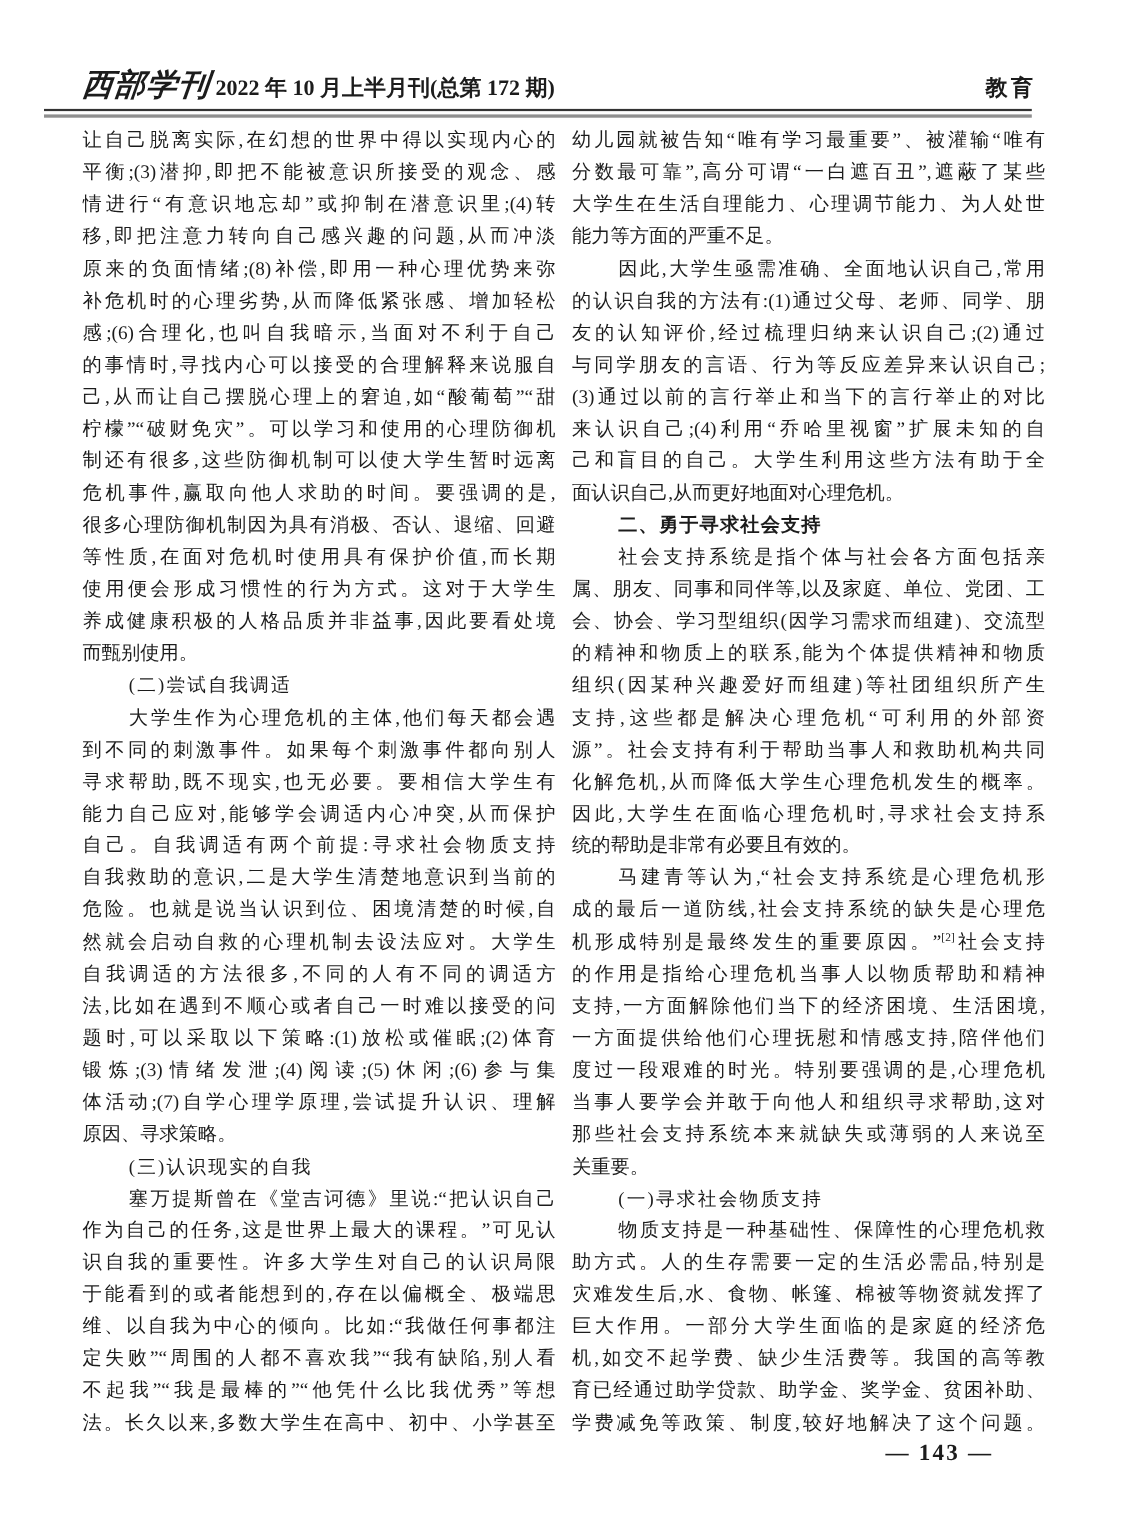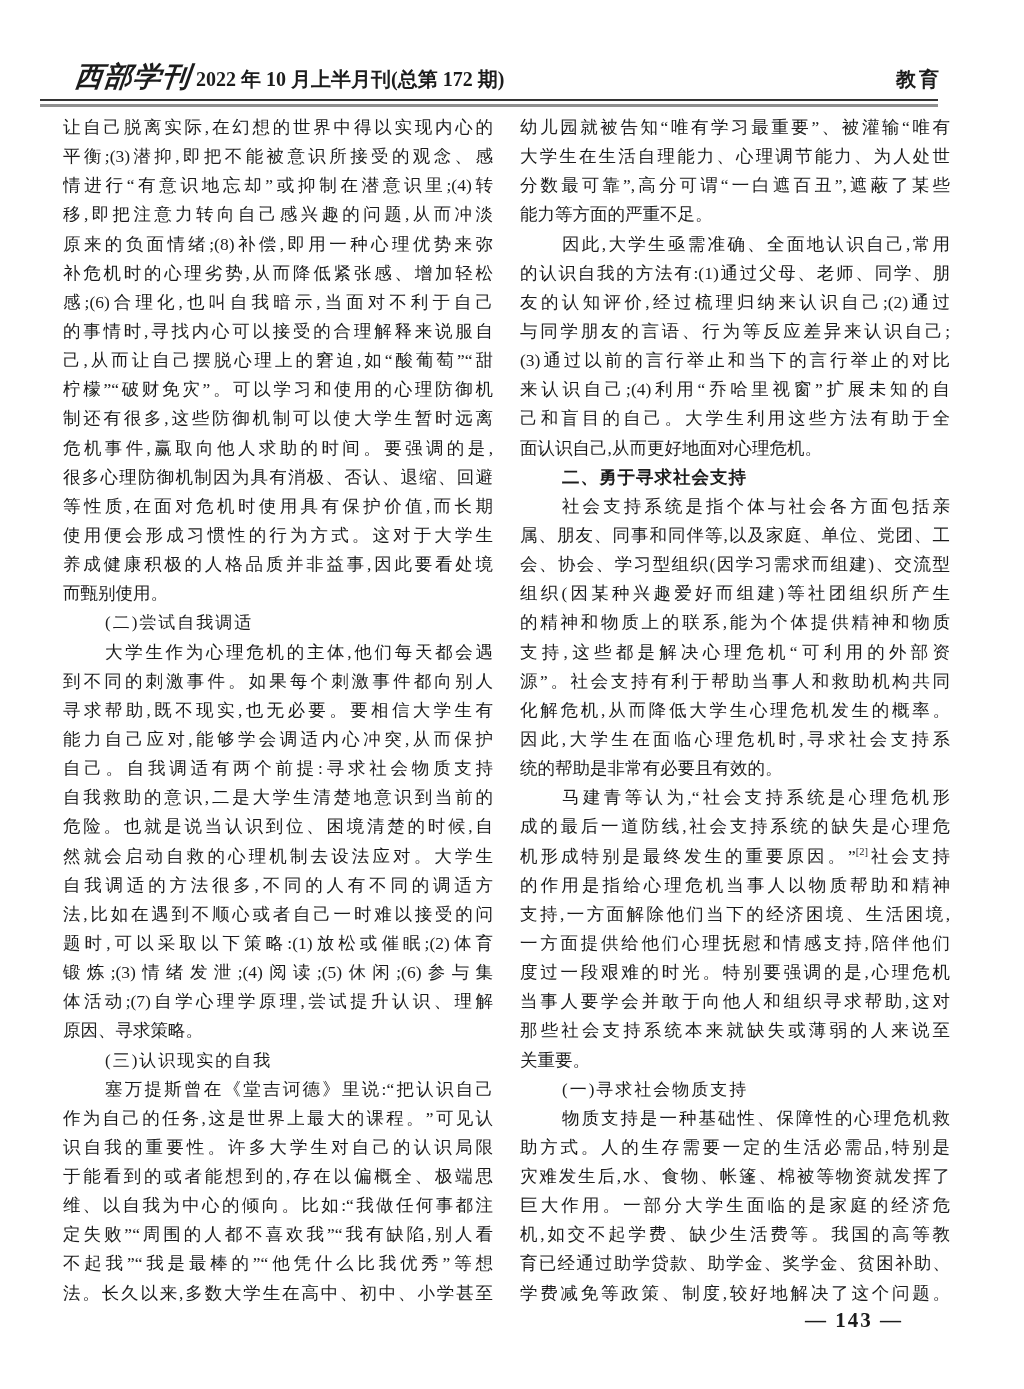--- a/index.html
+++ b/index.html
@@ -20,21 +20,21 @@
     position:absolute;right:8px;top:8px;
     font-family:"Liberation Sans","DejaVu Sans",sans-serif;
     font-weight:600;font-size:20px;letter-spacing:3px;
   }
   .rule{
     position:absolute;left:40px;top:99px;width:898px;height:3px;
     border-top:2px solid #333333;border-bottom:3px solid #8f8f8f;
   }
   
   .col{position:absolute;top:113px;width:430px;font-size:17.5px;}
-  .col-l{left:63px;}
+  .col-l{left:75px;}
   .col-r{left:520px;}
   .line{
     height:29.15px;line-height:29.15px;
     text-align:justify;text-align-last:justify;
     overflow:hidden;
   }
   .line[data-y="e"]{text-align-last:left;}
   .line[data-y="bi"]{text-indent:42px;}
   .line[data-y="sh"]{
     text-align-last:left;text-indent:42px;
@@ -103,37 +103,37 @@
       <div class="line" data-y="b"><span>识自我的重要性。许多大学生对自己的认识局限</span><sup class="ref"></sup><span></span></div>
       <div class="line" data-y="b"><span>于能看到的或者能想到的,存在以偏概全、极端思</span><sup class="ref"></sup><span></span></div>
       <div class="line" data-y="b"><span>维、以自我为中心的倾向。比如:“我做任何事都注</span><sup class="ref"></sup><span></span></div>
       <div class="line" data-y="b"><span>定失败”“周围的人都不喜欢我”“我有缺陷,别人看</span><sup class="ref"></sup><span></span></div>
       <div class="line" data-y="b"><span>不起我”“我是最棒的”“他凭什么比我优秀”等想</span><sup class="ref"></sup><span></span></div>
       <div class="line" data-y="b"><span>法。长久以来,多数大学生在高中、初中、小学甚至</span><sup class="ref"></sup><span></span></div>
     </div>
 
   <div class="col col-r">
       <div class="line" data-y="b"><span>幼儿园就被告知“唯有学习最重要”、被灌输“唯有</span><sup class="ref"></sup><span></span></div>
+      <div class="line" data-y="b"><span>分数最可靠”,高分可谓“一白遮百丑”,遮蔽了某些</span><sup class="ref"></sup><span></span></div>
       <div class="line" data-y="b"><span>大学生在生活自理能力、心理调节能力、为人处世</span><sup class="ref"></sup><span></span></div>
-      <div class="line" data-y="b"><span>分数最可靠”,高分可谓“一白遮百丑”,遮蔽了某些</span><sup class="ref"></sup><span></span></div>
       <div class="line" data-y="e"><span>能力等方面的严重不足。</span><sup class="ref"></sup><span></span></div>
       <div class="line" data-y="bi"><span>因此,大学生亟需准确、全面地认识自己,常用</span><sup class="ref"></sup><span></span></div>
       <div class="line" data-y="b"><span>的认识自我的方法有:(1)通过父母、老师、同学、朋</span><sup class="ref"></sup><span></span></div>
       <div class="line" data-y="b"><span>友的认知评价,经过梳理归纳来认识自己;(2)通过</span><sup class="ref"></sup><span></span></div>
       <div class="line" data-y="b"><span>与同学朋友的言语、行为等反应差异来认识自己;</span><sup class="ref"></sup><span></span></div>
       <div class="line" data-y="b"><span>(3)通过以前的言行举止和当下的言行举止的对比</span><sup class="ref"></sup><span></span></div>
       <div class="line" data-y="b"><span>来认识自己;(4)利用“乔哈里视窗”扩展未知的自</span><sup class="ref"></sup><span></span></div>
       <div class="line" data-y="b"><span>己和盲目的自己。大学生利用这些方法有助于全</span><sup class="ref"></sup><span></span></div>
       <div class="line" data-y="e"><span>面认识自己,从而更好地面对心理危机。</span><sup class="ref"></sup><span></span></div>
       <div class="line" data-y="h"><span>二、勇于寻求社会支持</span><sup class="ref"></sup><span></span></div>
       <div class="line" data-y="bi"><span>社会支持系统是指个体与社会各方面包括亲</span><sup class="ref"></sup><span></span></div>
       <div class="line" data-y="b"><span>属、朋友、同事和同伴等,以及家庭、单位、党团、工</span><sup class="ref"></sup><span></span></div>
       <div class="line" data-y="b"><span>会、协会、学习型组织(因学习需求而组建)、交流型</span><sup class="ref"></sup><span></span></div>
+      <div class="line" data-y="b"><span>的精神和物质上的联系,能为个体提供精神和物质</span><sup class="ref"></sup><span></span></div>
       <div class="line" data-y="b"><span>组织(因某种兴趣爱好而组建)等社团组织所产生</span><sup class="ref"></sup><span></span></div>
-      <div class="line" data-y="b"><span>的精神和物质上的联系,能为个体提供精神和物质</span><sup class="ref"></sup><span></span></div>
       <div class="line" data-y="b"><span>支持,这些都是解决心理危机“可利用的外部资</span><sup class="ref"></sup><span></span></div>
       <div class="line" data-y="b"><span>源”。社会支持有利于帮助当事人和救助机构共同</span><sup class="ref"></sup><span></span></div>
       <div class="line" data-y="b"><span>化解危机,从而降低大学生心理危机发生的概率。</span><sup class="ref"></sup><span></span></div>
       <div class="line" data-y="b"><span>因此,大学生在面临心理危机时,寻求社会支持系</span><sup class="ref"></sup><span></span></div>
       <div class="line" data-y="e"><span>统的帮助是非常有必要且有效的。</span><sup class="ref"></sup><span></span></div>
       <div class="line" data-y="bi"><span>马建青等认为,“社会支持系统是心理危机形</span><sup class="ref"></sup><span></span></div>
       <div class="line" data-y="b"><span>成的最后一道防线,社会支持系统的缺失是心理危</span><sup class="ref"></sup><span></span></div>
       <div class="line" data-y="b"><span>机形成特别是最终发生的重要原因。”</span><sup class="ref">[2]</sup><span>社会支持</span></div>
       <div class="line" data-y="b"><span>的作用是指给心理危机当事人以物质帮助和精神</span><sup class="ref"></sup><span></span></div>
       <div class="line" data-y="b"><span>支持,一方面解除他们当下的经济困境、生活困境,</span><sup class="ref"></sup><span></span></div>

